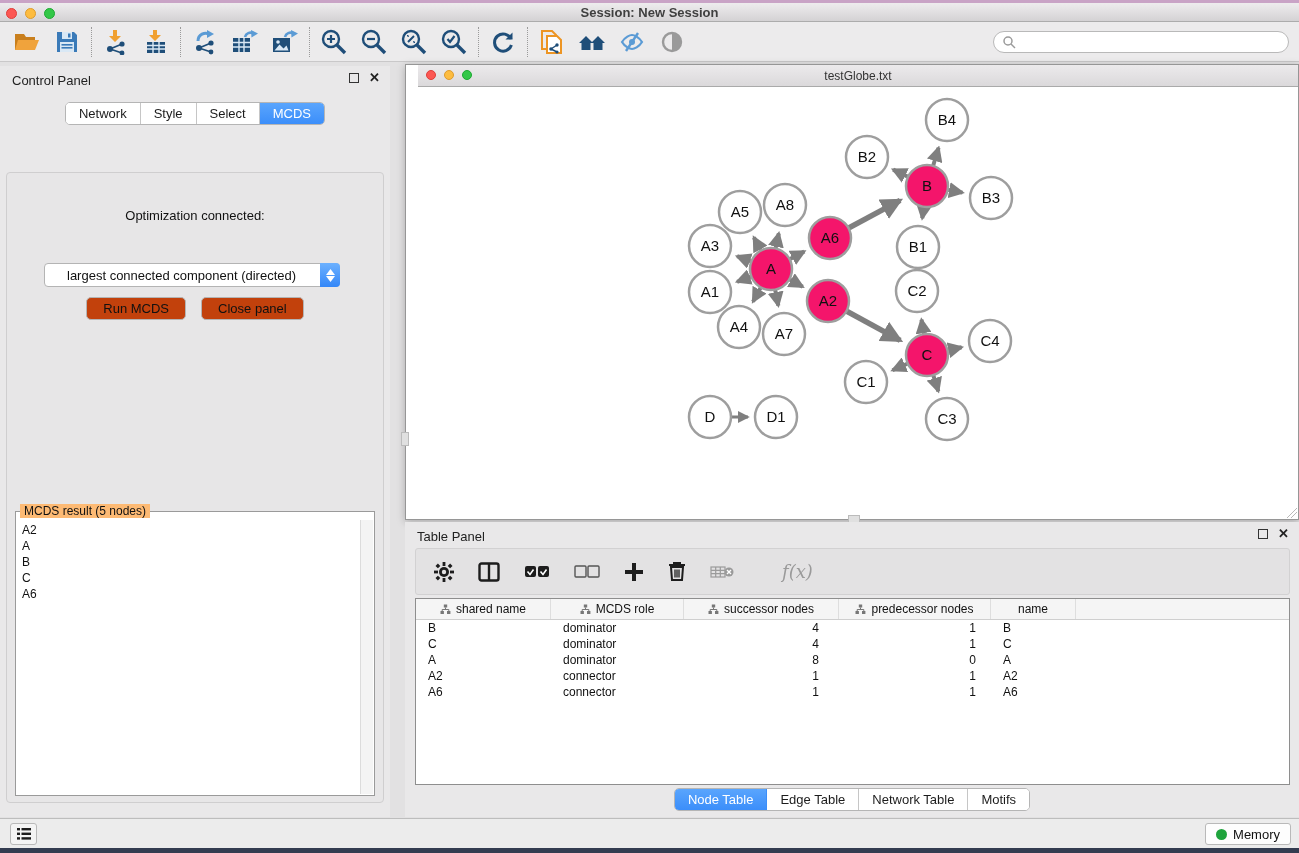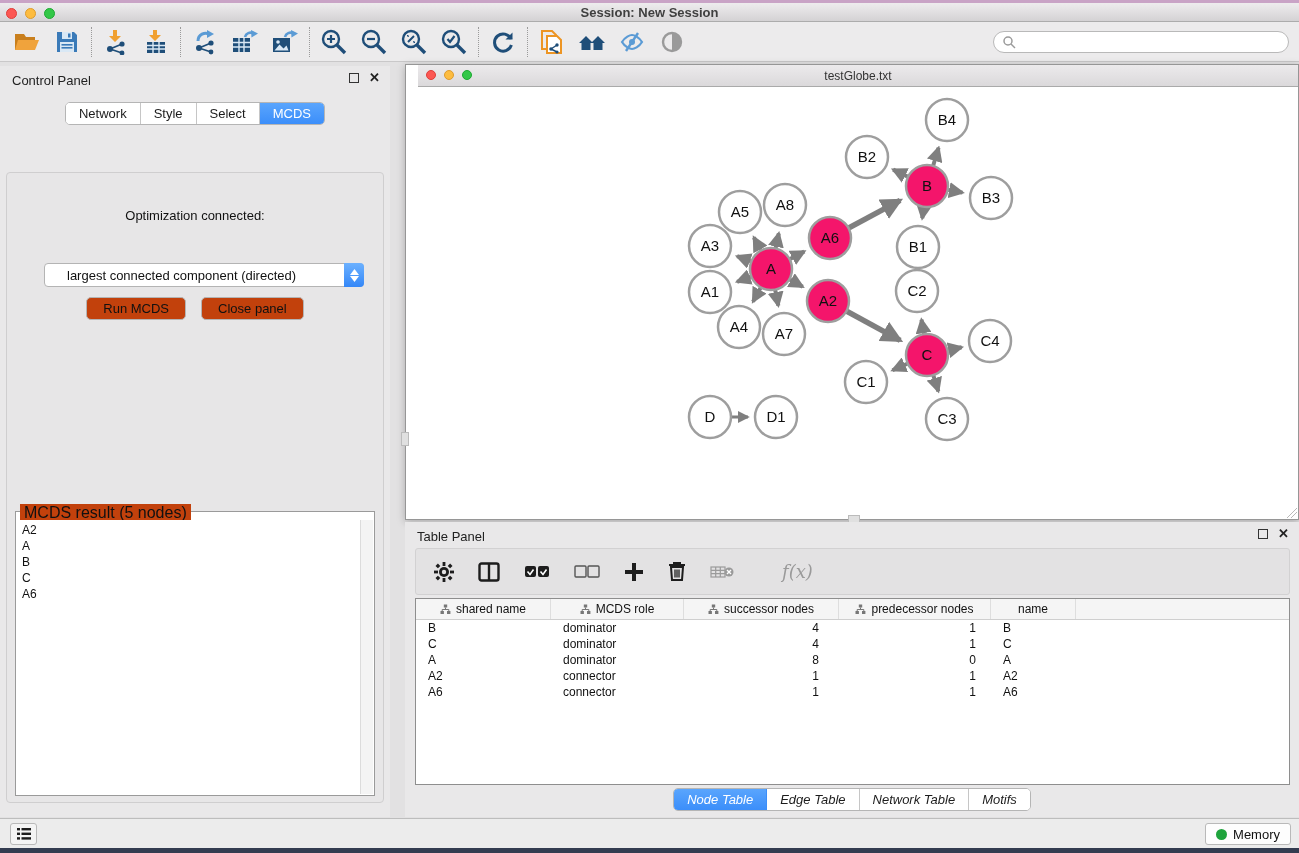--- a/index.html
+++ b/index.html
@@ -40,31 +40,31 @@
   
   .control-panel { position:absolute; left:0; top:66px; width:390px; height:751px; background:#e9e8e9; }
   .cp-tabs-row { position:relative; display:flex; justify-content:center; margin-top:10px; z-index:2; }
   .segmented { display:flex; background:#fff; border:1px solid #b5b5b5; border-radius:5px; overflow:hidden; }
   .seg-tab { padding:3px 13px; font-size:13px; color:#1c1c1c; border-right:1px solid #c6c6c6; cursor:pointer; background:#fff; }
   .seg-tab:last-child { border-right:none; }
   .seg-tab.selected { background:linear-gradient(#5aa5fd,#3b8efa); color:#fff; border-right-color:#3b8efa; }
   .cp-content { position:absolute; left:6px; top:117px; right:6px; bottom:14px;
     background:#e7e6e7; border:1px solid #cfcecf; border-radius:4px; margin-top:-11px; padding-top:11px; z-index:1; }
   .opt-label { text-align:center; font-size:13px; color:#111; margin-top:24px; }
-  .combo { position:absolute; left:37px; top:90px; width:320px; height:24px; background:#fff;
+  .combo { position:absolute; left:37px; top:90px; width:296px; height:24px; background:#fff;
     border:1px solid #b4b4b4; border-radius:4px; display:flex; align-items:center; cursor:pointer; }
   .combo .combo-text { flex:1; font-size:13px; color:#111; padding-left:22px; text-align:left; }
   .combo .stepper { width:20px; height:24px; margin-right:-1px; border-radius:0 4px 4px 0;
     background:linear-gradient(#6cb1ff,#3487f8); display:flex; flex-direction:column; align-items:center; justify-content:center; gap:1px; }
   .cp-buttons { position:absolute; left:0; right:0; top:124px; display:flex; justify-content:center; gap:15px; }
   .mac-btn { background:#c2410c; border:1px solid #b4b4b4; border-radius:5px; font-size:13px; color:#111;
     padding:3px 16px; cursor:pointer; font-family:"Liberation Sans",sans-serif; }
   .mcds-fieldset { position:absolute; left:8px; right:8px; top:338px; bottom:6px;
     border:1px solid #9a9a9a; background:#fff; }
-  .mcds-legend { position:absolute; top:-8px; left:4px; background:#c2410c; padding:0 4px; font-size:16px; color:#111; }
+  .mcds-legend { position:absolute; top:-8px; left:4px; background:#fdba74; padding:0 4px; font-size:12px; color:#111; }
   .mcds-list { position:absolute; left:1px; top:8px; right:14px; bottom:1px; background:#fff; overflow:hidden;
     font-size:12px; color:#111; padding:2px 0 0 5px; }
   .mcds-list div { line-height:16px; }
   .mcds-scroll { position:absolute; top:8px; right:1px; bottom:1px; width:13px; background:#f4f4f4; border-left:1px solid #dcdcdc; }
 
   
   .net-window { position:absolute; left:405px; top:64px; width:894px; height:456px;
     border:1px solid #969696; background:#fff; box-shadow:0 2px 8px rgba(0,0,0,0.25); }
   .net-titlebar { height:22px; background:linear-gradient(#eceaec,#dbd9db); border-bottom:1px solid #aaa; position:relative;margin-left:12px; }
   .net-titlebar .lights { top:5px; left:8px; }
@@ -86,21 +86,21 @@
   .tbl-grid { display:grid; grid-template-columns:135px 133px 155px 152px 85px 1fr; }
   .tbl-header { background:#f5f5f5; border-bottom:1px solid #cfcfcf; height:21px; }
   .th-cell { display:flex; align-items:center; justify-content:center; gap:5px; font-size:12px; color:#111;
     border-right:1px solid #dedede; overflow:hidden; }
   .th-cell:last-child { border-right:none; }
   .tbl-row { height:16px; }
   .td { font-size:12px; color:#111; line-height:16px; white-space:nowrap; overflow:hidden; }
   .td.l { padding-left:12px; text-align:left; }
   .td.r { padding-right:20px; text-align:right; }
   .td.r2 { padding-right:15px; text-align:right; }
-  .tp-tabs { position:absolute; left:0; right:0; top:266px; display:flex; justify-content:center;font-style:italic; }
+  .tp-tabs { position:absolute; left:0; right:0; top:266px; display:flex; justify-content:center; }
 
   
   .statusbar { position:absolute; left:0; top:818px; width:1299px; height:30px; background:#ececec; border-top:1px solid #bdbdbd; }
   .list-btn { position:absolute; left:10px; top:4px; width:27px; height:22px; background:#f4f4f4;
     border:1px solid #b9b9b9; border-radius:3px; display:flex; align-items:center; justify-content:center; cursor:pointer; }
   .memory-btn { position:absolute; right:8px; top:4px; height:22px; background:#fdfdfd; border:1px solid #b9b9b9;
     border-radius:3px; display:flex; align-items:center; gap:6px; padding:0 10px; font-size:13px; color:#111; cursor:pointer; }
   .memory-dot { width:11px; height:11px; border-radius:50%; background:#1ea33c; }
 
   svg { display:block; }

